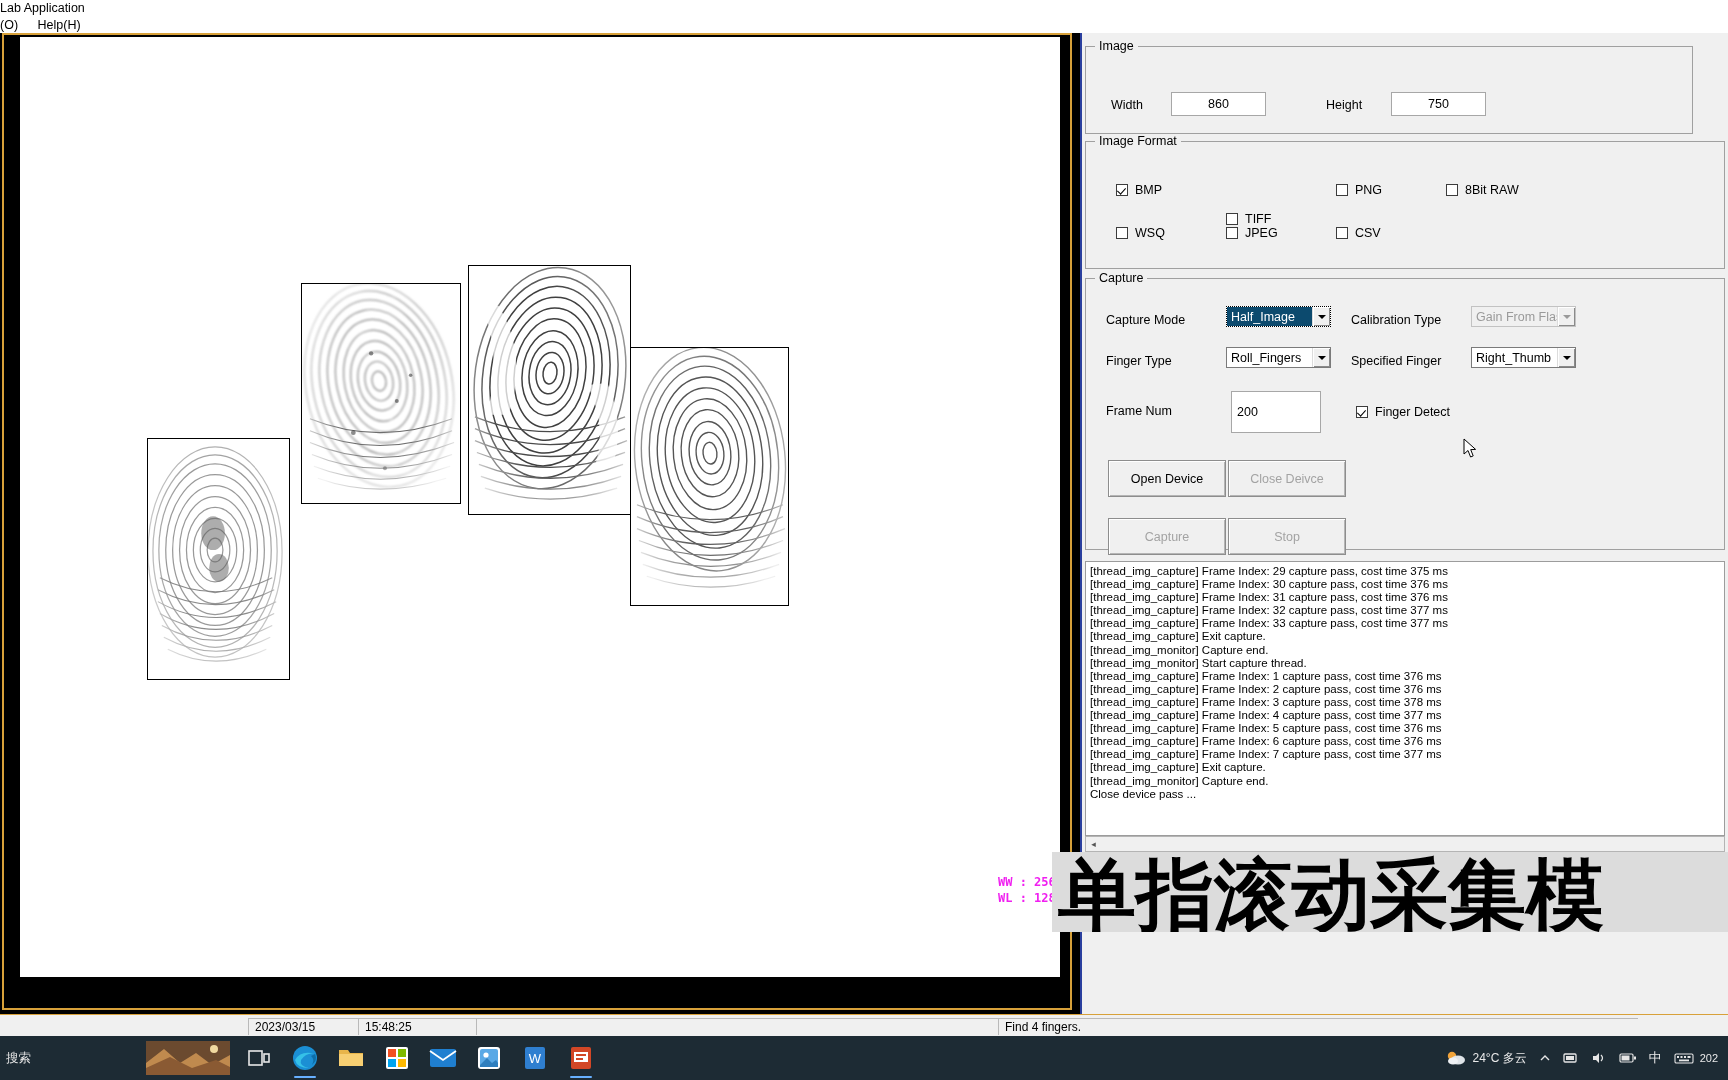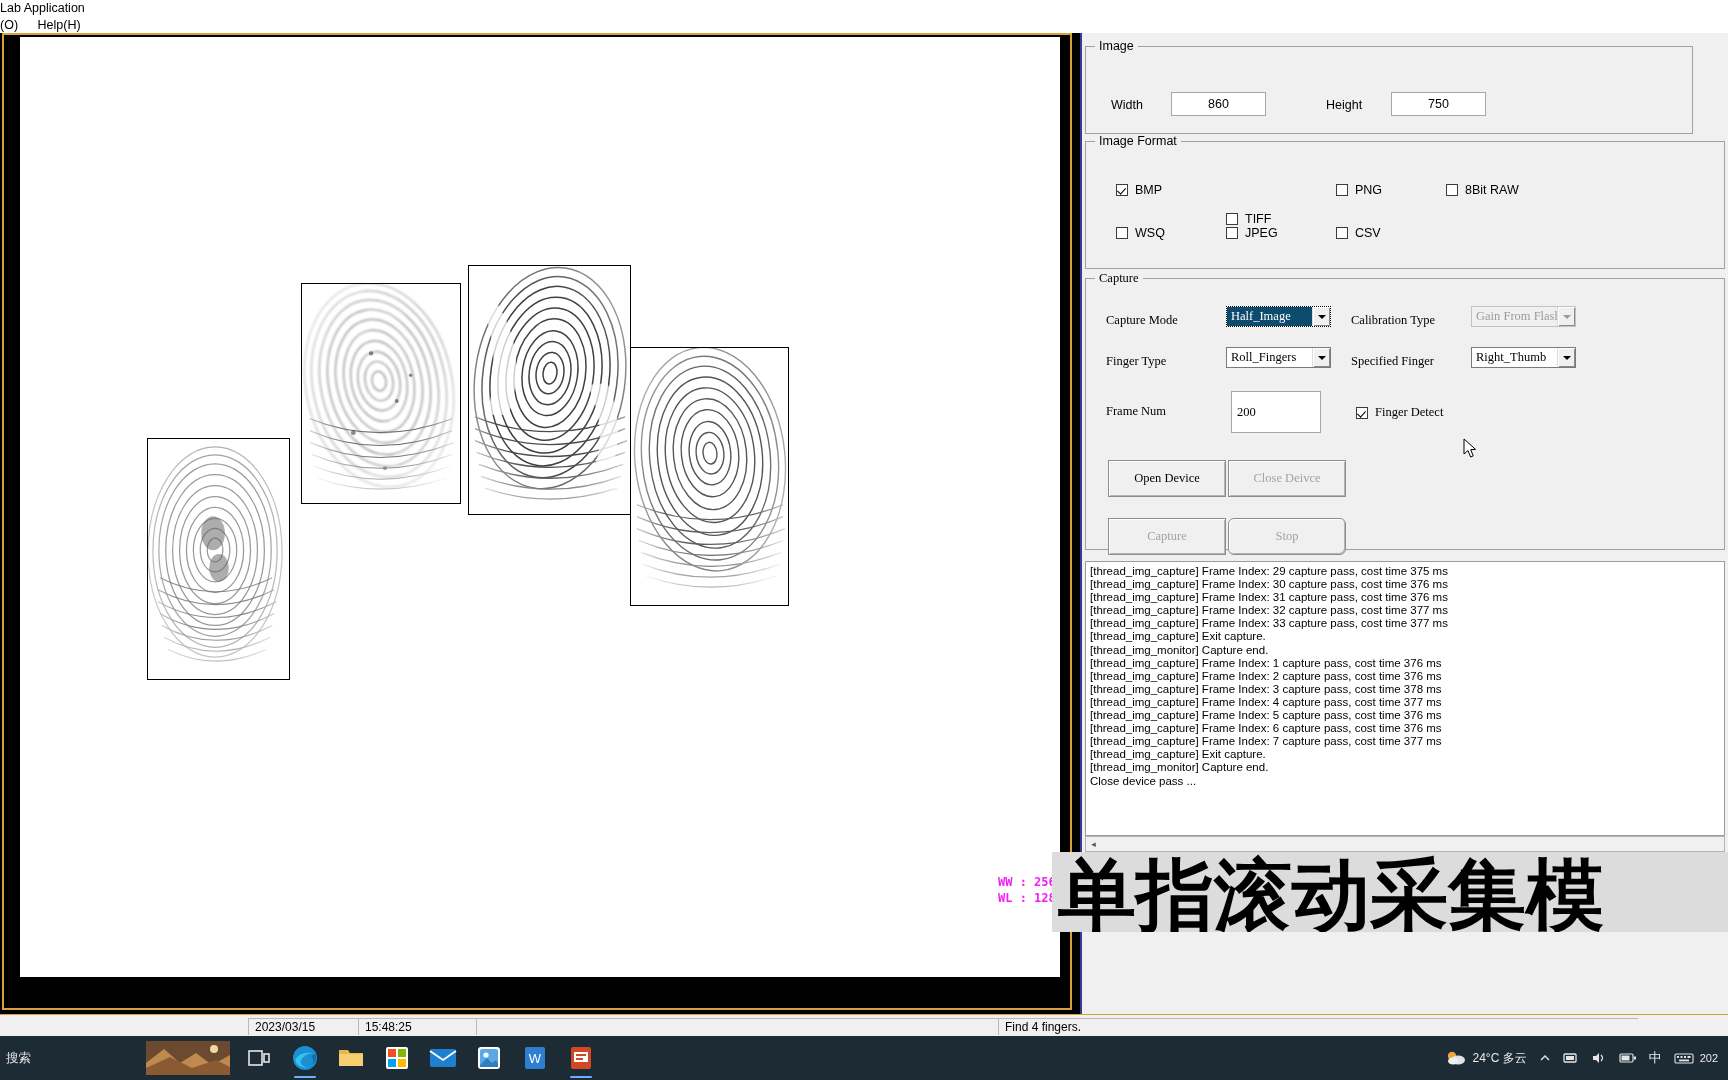--- a/index.html
+++ b/index.html
@@ -447,21 +447,21 @@
       <div class="cb" style="left:140px; top:84px;">
         <span class="box"></span>
         <span class="cl">JPEG</span>
       </div>
       <div class="cb" style="left:250px; top:84px;">
         <span class="box"></span>
         <span class="cl">CSV</span>
       </div>
     </div>
 
-    <div class="groupbox" style="left:3px; top:245px; width:640px; height:272px;font-family:Liberation Serif, serif;">
+    <div class="groupbox" style="left:3px; top:245px; width:640px; height:272px;">
       <span class="gb-title">Capture</span>
 
       <span class="lbl" style="left:20px; top:34px;">Capture Mode</span>
       <div class="combo selected" style="left:140px; top:27px; width:105px;">
         <span class="cval">Half_Image</span>
         <span class="carrow"></span>
       </div>
 
       <span class="lbl" style="left:265px; top:34px;">Calibration Type</span>
       <div class="combo disabled" style="left:385px; top:27px; width:105px;">
@@ -485,32 +485,33 @@
       <div class="txtbox left" style="left:145px; top:112px; width:90px; height:42px;">200</div>
 
       <div class="cb" style="left:270px; top:126px;">
         <span class="box checked"></span>
         <span class="cl">Finger Detect</span>
       </div>
 
       <div class="btn" style="left:22px; top:181px; width:118px; height:37px;">Open Device</div>
       <div class="btn disabled" style="left:142px; top:181px; width:118px; height:37px;">Close Deivce</div>
       <div class="btn disabled" style="left:22px; top:239px; width:118px; height:37px;">Capture</div>
-      <div class="btn disabled" style="left:142px; top:239px; width:118px; height:37px;border-radius:6px;">Stop</div>
+      <div class="btn disabled" style="left:142px; top:239px; width:118px; height:37px;">Stop</div>
     </div>
 
     <div id="logbox">
       <div id="loglist">
           <div class="ln">[thread_img_capture] Frame Index: 29 capture pass, cost time 375 ms</div>
           <div class="ln">[thread_img_capture] Frame Index: 30 capture pass, cost time 376 ms</div>
           <div class="ln">[thread_img_capture] Frame Index: 31 capture pass, cost time 376 ms</div>
           <div class="ln">[thread_img_capture] Frame Index: 32 capture pass, cost time 377 ms</div>
           <div class="ln">[thread_img_capture] Frame Index: 33 capture pass, cost time 377 ms</div>
           <div class="ln">[thread_img_capture] Exit capture.</div>
           <div class="ln">[thread_img_monitor] Capture end.</div>
+          <div class="ln">[thread_img_monitor] Start capture thread.</div>
           <div class="ln">[thread_img_capture] Frame Index: 1 capture pass, cost time 376 ms</div>
           <div class="ln">[thread_img_capture] Frame Index: 2 capture pass, cost time 376 ms</div>
           <div class="ln">[thread_img_capture] Frame Index: 3 capture pass, cost time 378 ms</div>
           <div class="ln">[thread_img_capture] Frame Index: 4 capture pass, cost time 377 ms</div>
           <div class="ln">[thread_img_capture] Frame Index: 5 capture pass, cost time 376 ms</div>
           <div class="ln">[thread_img_capture] Frame Index: 6 capture pass, cost time 376 ms</div>
           <div class="ln">[thread_img_capture] Frame Index: 7 capture pass, cost time 377 ms</div>
           <div class="ln">[thread_img_capture] Exit capture.</div>
           <div class="ln">[thread_img_monitor] Capture end.</div>
           <div class="ln">Close device pass ...</div>

